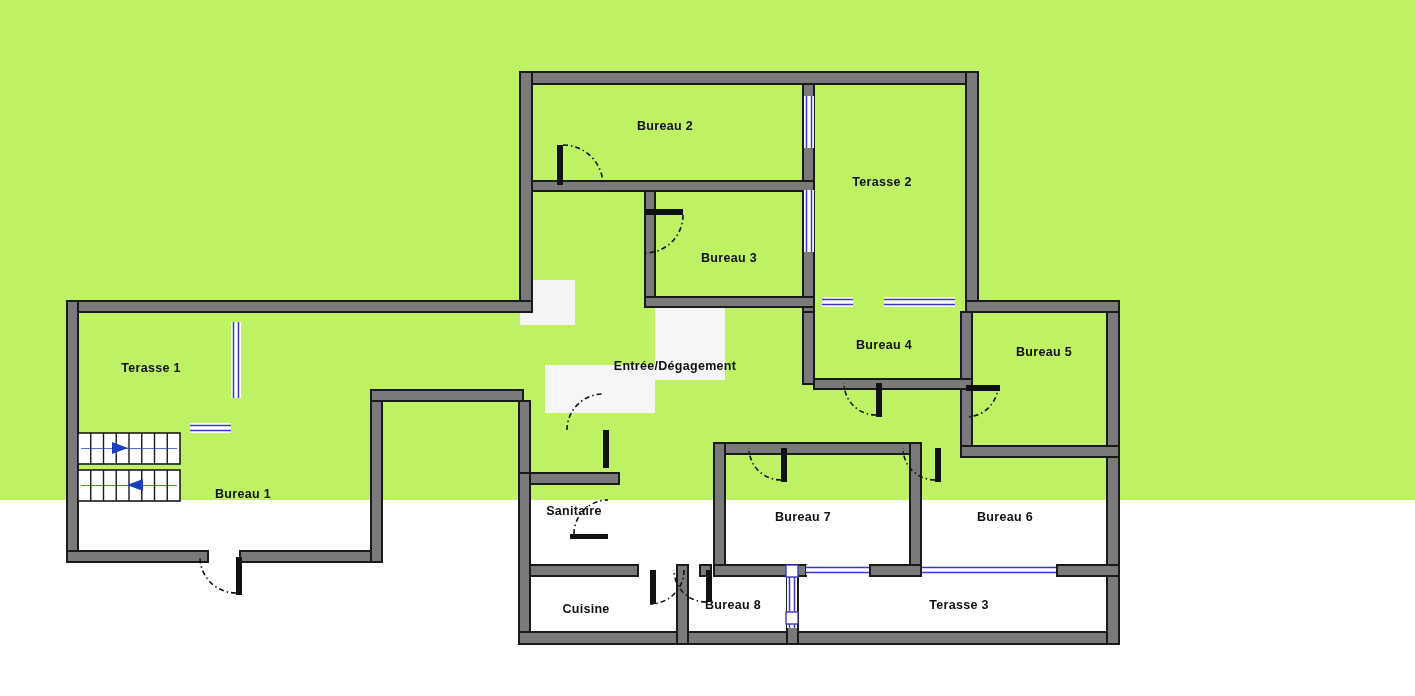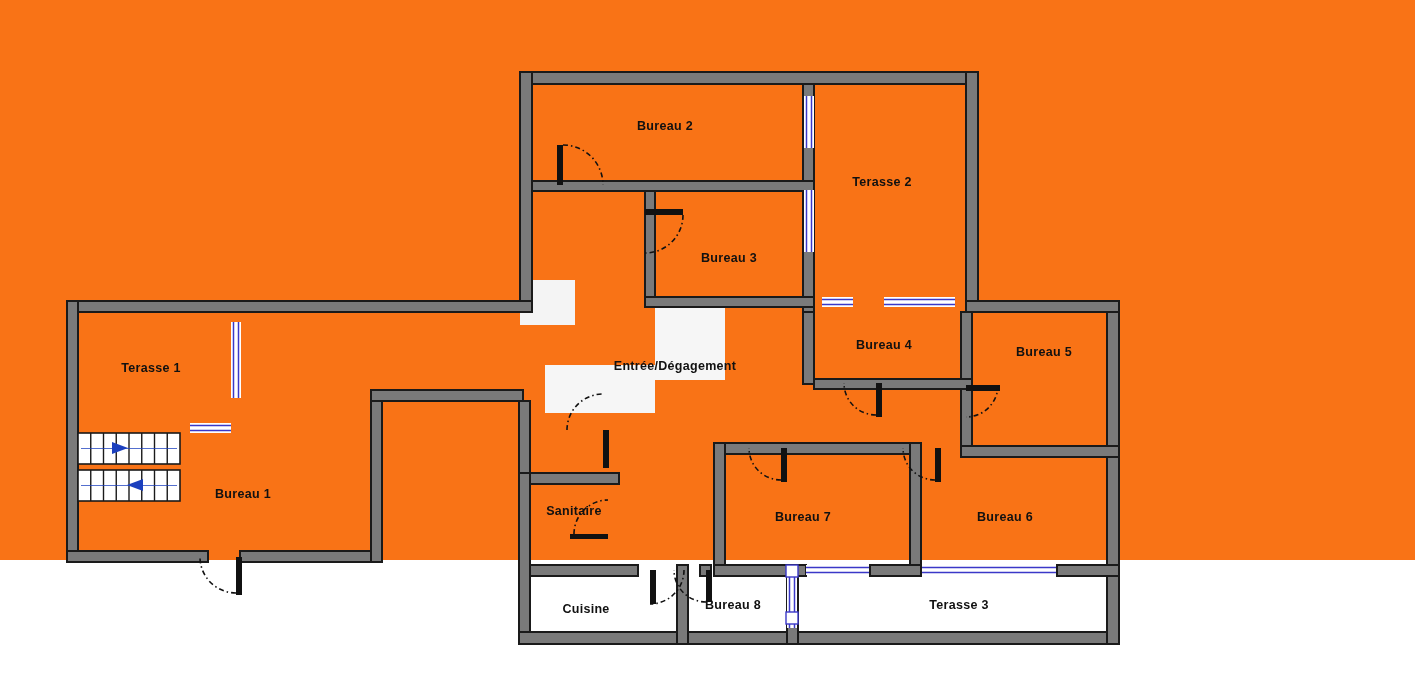--- a/index.html
+++ b/index.html
@@ -1,19 +1,19 @@
 <!DOCTYPE html>
 <html><head>
 <meta charset="utf-8">
 <title>Plan</title>
 <style>
   html,body{margin:0;padding:0;background:#ffffff;}
   body{width:1415px;height:696px;overflow:hidden;
        font-family:"Liberation Sans", sans-serif;}
-  #plan-root{position:relative;width:1415px;height:560px;background:#f97316;text-decoration:underline;}
+  #plan-root{position:relative;width:1415px;height:500px;background:#bef264;text-decoration:underline;}
   svg#floorplan{position:absolute;left:0;top:0;width:1415px;height:696px;display:block;}
   .room-label{font-family:"Liberation Sans", sans-serif;font-size:12.5px;font-weight:bold;
               fill:#111111;text-anchor:middle;dominant-baseline:middle;
               letter-spacing:0.3px;}
   .wm{font-family:"Liberation Sans", sans-serif;font-weight:bold;fill:#f2f2f2;
       text-anchor:middle;dominant-baseline:middle;}
 </style>
 </head>
 <body>
 

